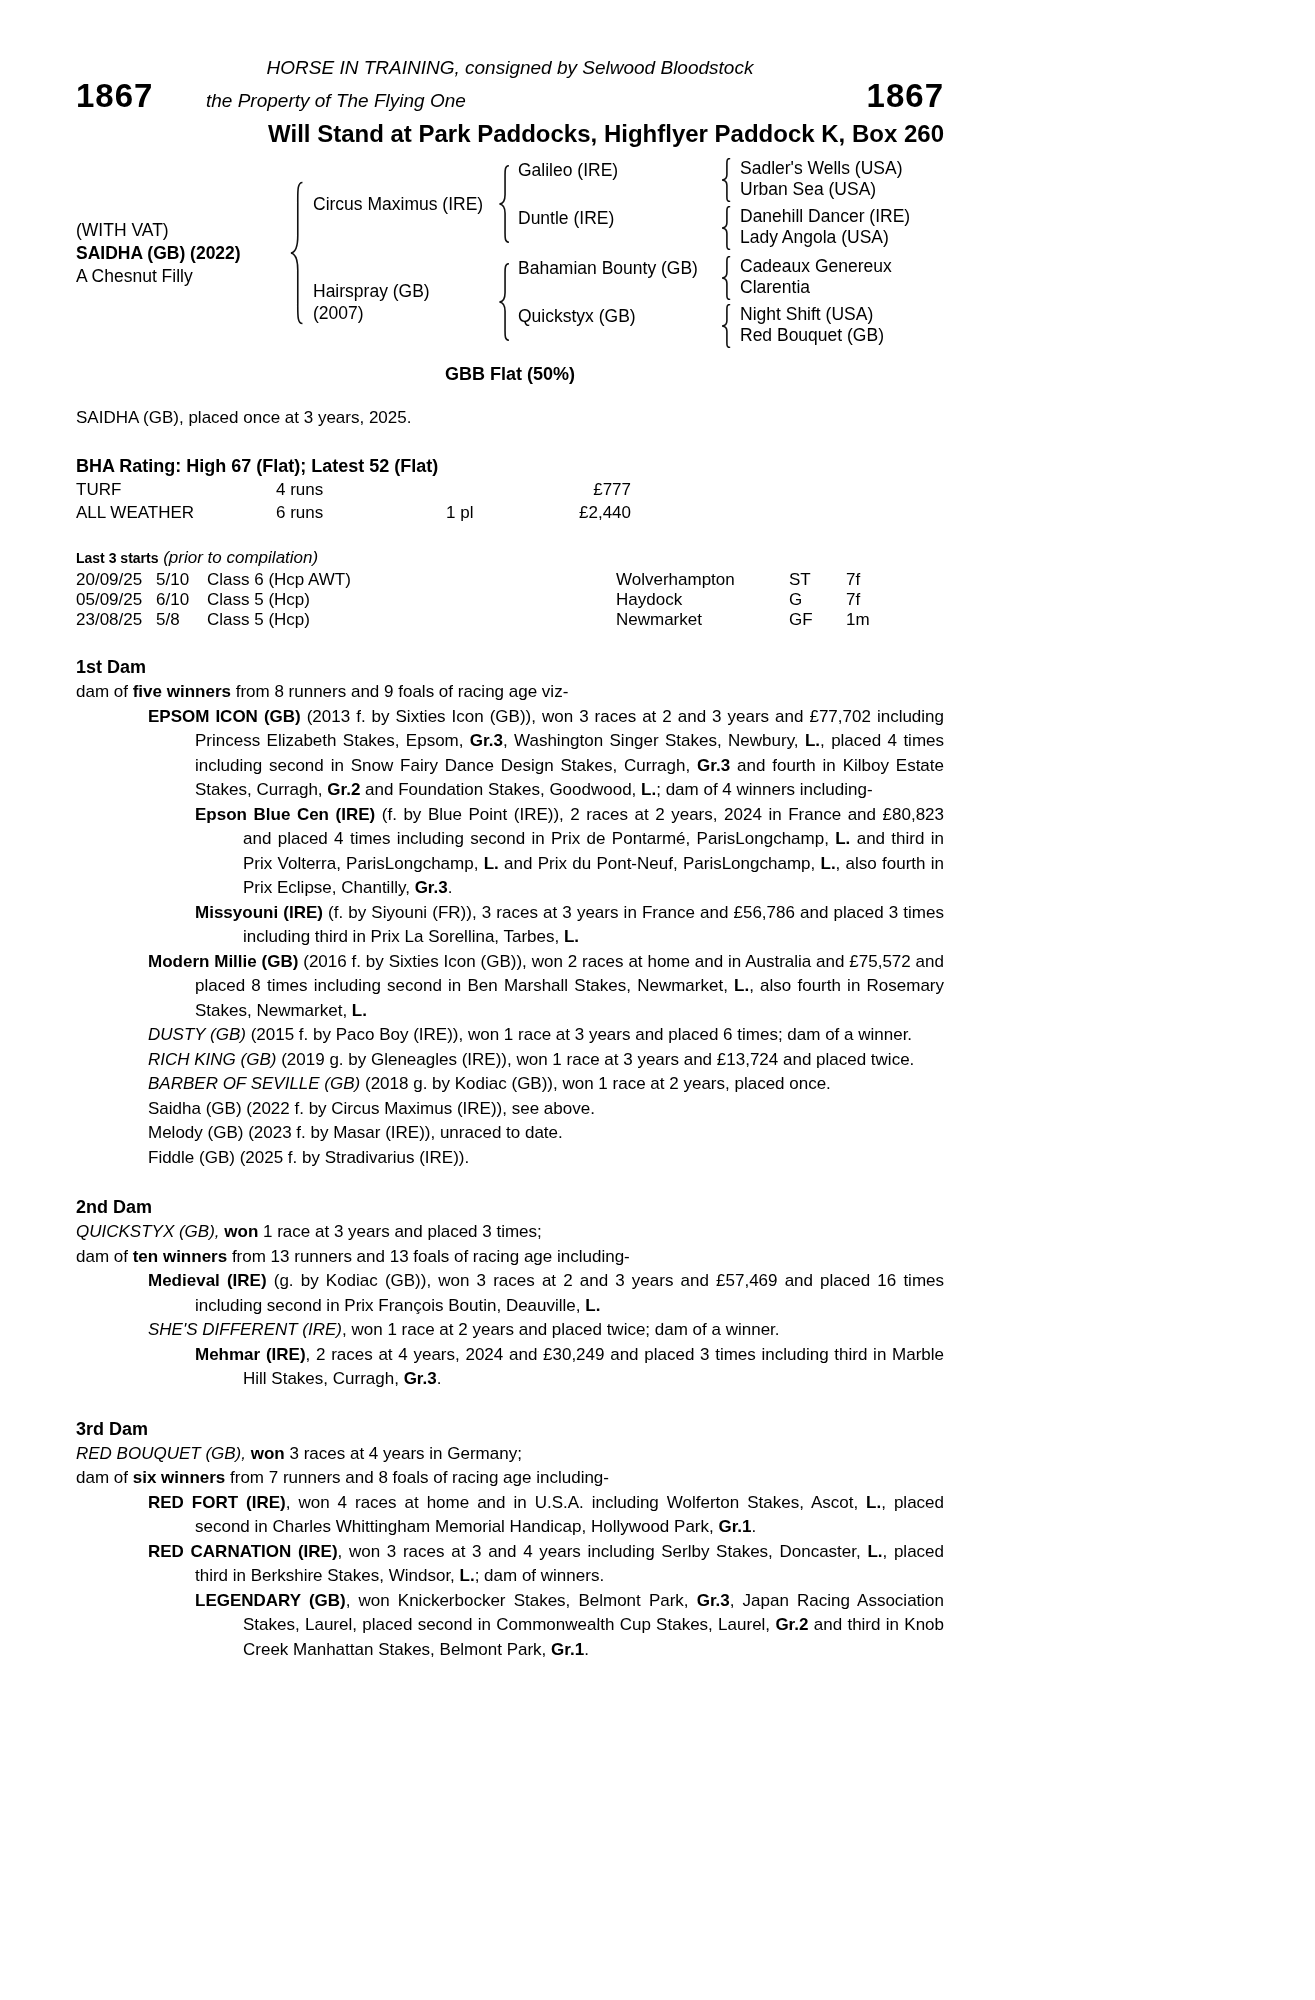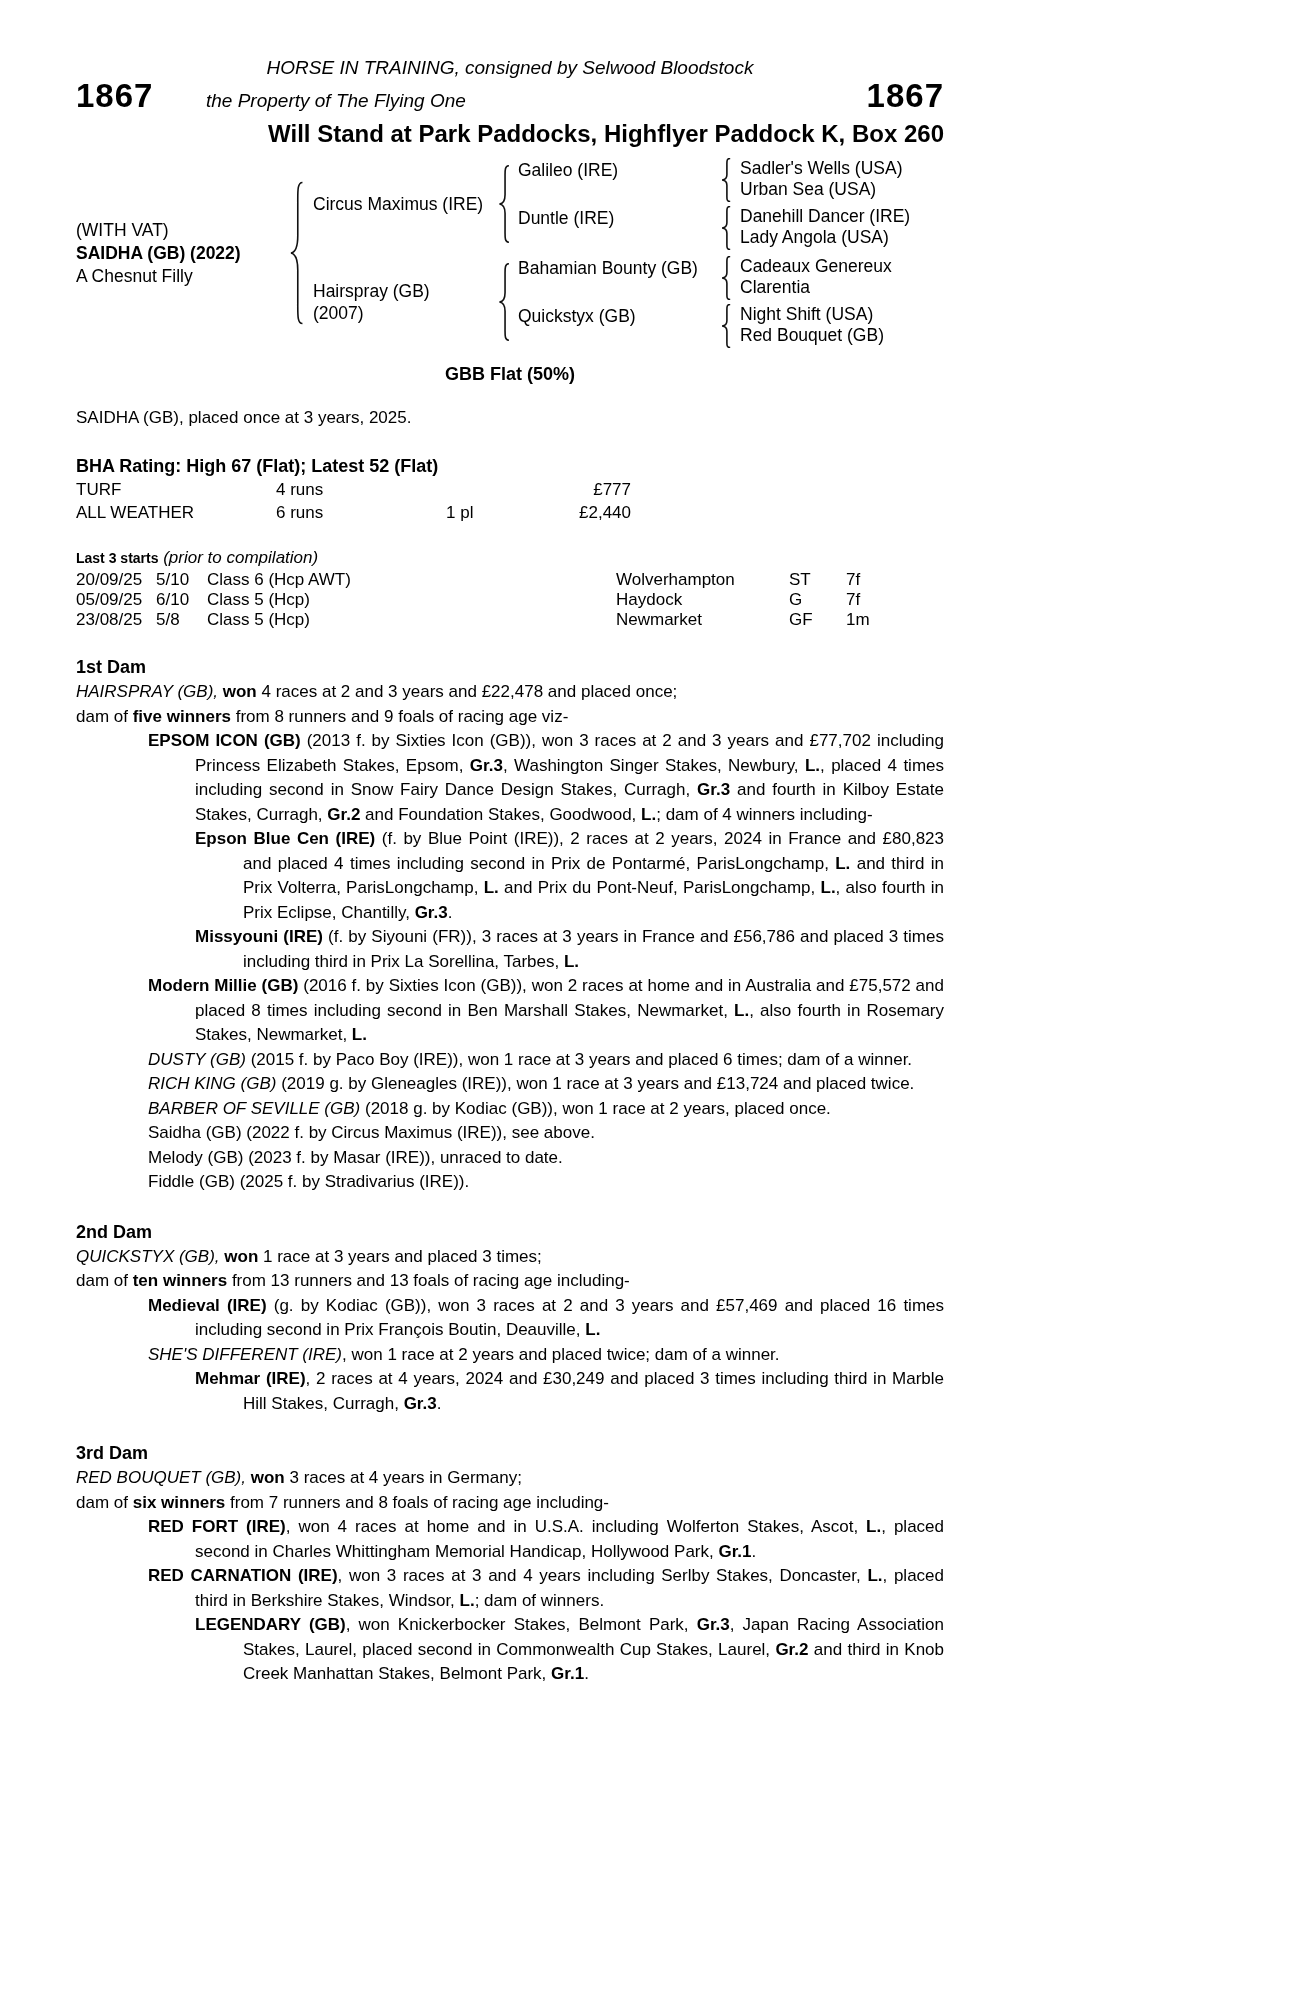--- a/index.html
+++ b/index.html
@@ -207,21 +207,20 @@
       <div class="ls-race">Class 5 (Hcp)</div>
       <div class="ls-course">Newmarket</div>
       <div class="ls-going">GF</div>
       <div class="ls-dist">1m</div>
     </div>
   </div>
 
   <section class="dam-section">
     <h3 class="dam-heading">1st Dam</h3>
     <div>
-        <div class="para lvl0"><span class="i">HAIRSPRAY (GB),</span><span> </span><span class="b">won</span><span> 4 races at 2 and 3 years and £22,478 and placed once;</span></div>
         <div class="para lvl0"><span>dam of </span><span class="b">five winners</span><span> from 8 runners and 9 foals of racing age viz-</span></div>
         <div class="para lvl1"><span class="b">EPSOM ICON (GB)</span><span> (2013 f. by Sixties Icon (GB)), won 3 races at 2 and 3 years and £77,702 including Princess Elizabeth Stakes, Epsom, </span><span class="b">Gr.3</span><span>, Washington Singer Stakes, Newbury, </span><span class="b">L.</span><span>, placed 4 times including second in Snow Fairy Dance Design Stakes, Curragh, </span><span class="b">Gr.3</span><span> and fourth in Kilboy Estate Stakes, Curragh, </span><span class="b">Gr.2</span><span> and Foundation Stakes, Goodwood, </span><span class="b">L.</span><span>; dam of 4 winners including-</span></div>
         <div class="para lvl2"><span class="b">Epson Blue Cen (IRE)</span><span> (f. by Blue Point (IRE)), 2 races at 2 years, 2024 in France and £80,823 and placed 4 times including second in Prix de Pontarmé, ParisLongchamp, </span><span class="b">L.</span><span> and third in Prix Volterra, ParisLongchamp, </span><span class="b">L.</span><span> and Prix du Pont-Neuf, ParisLongchamp, </span><span class="b">L.</span><span>, also fourth in Prix Eclipse, Chantilly, </span><span class="b">Gr.3</span><span>.</span></div>
         <div class="para lvl2"><span class="b">Missyouni (IRE)</span><span> (f. by Siyouni (FR)), 3 races at 3 years in France and £56,786 and placed 3 times including third in Prix La Sorellina, Tarbes, </span><span class="b">L.</span></div>
         <div class="para lvl1"><span class="b">Modern Millie (GB)</span><span> (2016 f. by Sixties Icon (GB)), won 2 races at home and in Australia and £75,572 and placed 8 times including second in Ben Marshall Stakes, Newmarket, </span><span class="b">L.</span><span>, also fourth in Rosemary Stakes, Newmarket, </span><span class="b">L.</span></div>
         <div class="para lvl1"><span class="i">DUSTY (GB)</span><span> (2015 f. by Paco Boy (IRE)), won 1 race at 3 years and placed 6 times; dam of a winner.</span></div>
         <div class="para lvl1"><span class="i">RICH KING (GB)</span><span> (2019 g. by Gleneagles (IRE)), won 1 race at 3 years and £13,724 and placed twice.</span></div>
         <div class="para lvl1"><span class="i">BARBER OF SEVILLE (GB)</span><span> (2018 g. by Kodiac (GB)), won 1 race at 2 years, placed once.</span></div>
         <div class="para lvl1"><span>Saidha (GB) (2022 f. by Circus Maximus (IRE)), see above.</span></div>
         <div class="para lvl1"><span>Melody (GB) (2023 f. by Masar (IRE)), unraced to date.</span></div>

